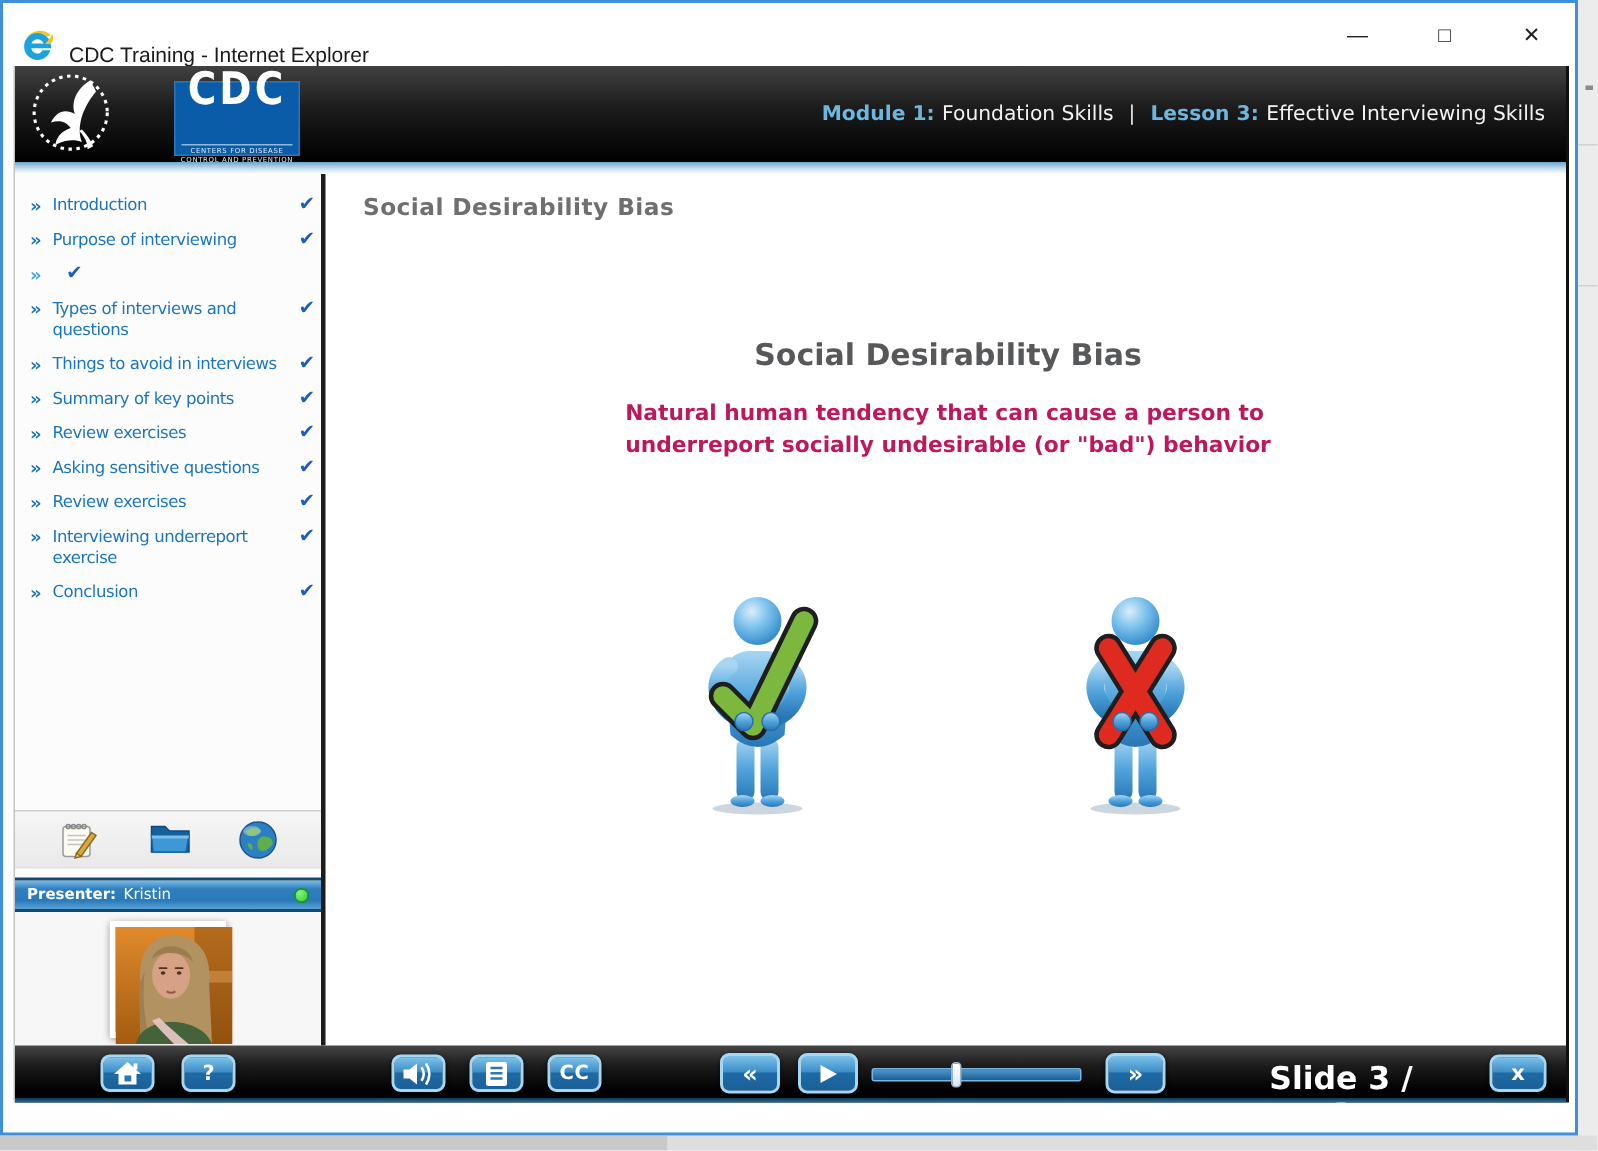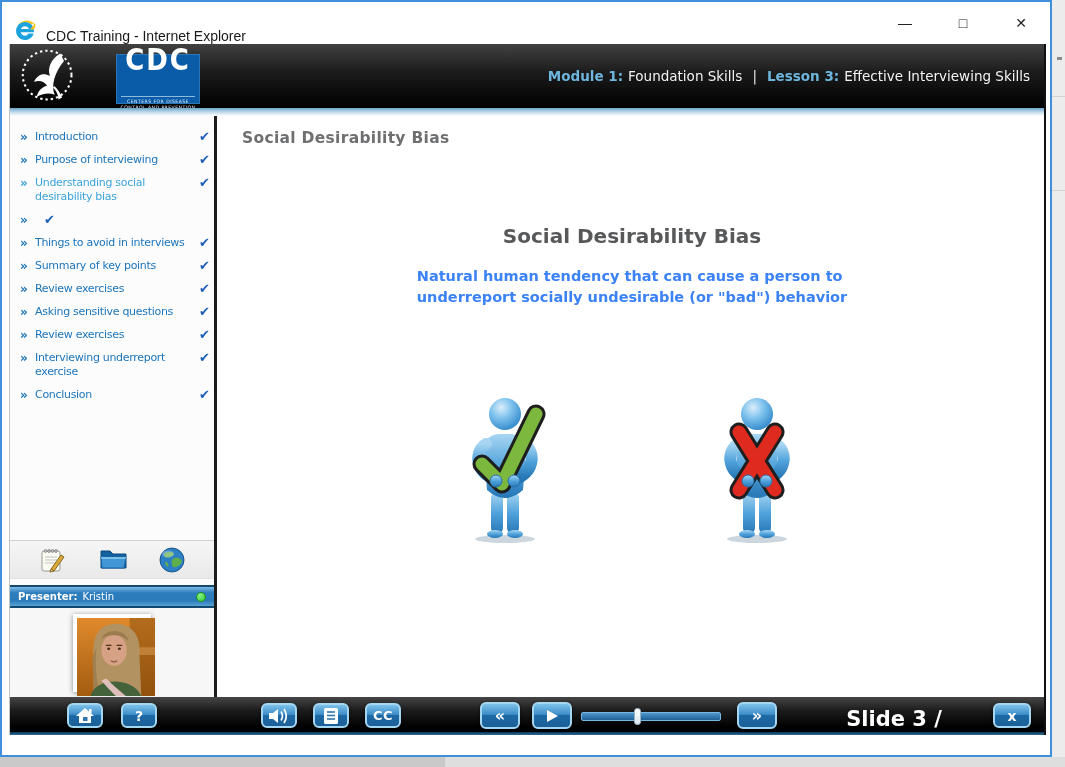--- a/index.html
+++ b/index.html
@@ -54,21 +54,21 @@
   .presenter-dot { margin-left:auto; width:10px; height:10px; border-radius:50%; background:radial-gradient(circle at 35% 30%,#8af08a,#2ecc2e); border:1px solid #1d8f1d; }
 
   .presenter-photo-area { position:absolute; left:0; right:0; bottom:0; height:89px; background:#f7f7f7; display:flex; align-items:center; justify-content:center; }
   .presenter-photo { width:78px; height:78px; border:4px solid #fff; box-shadow:0 1px 5px rgba(0,0,0,.45); background:#c77; }
   .presenter-photo svg { display:block; }
 
   
   .content { position:absolute; left:210px; right:0; top:72px; bottom:38px; background:#fff; }
   .page-title { position:absolute; left:22px; top:13px; font-size:15.5px; font-weight:bold; color:#6e6f71; letter-spacing:.3px; }
   .slide-heading { position:absolute; left:0; right:0; top:108px; text-align:center; font-size:20px; font-weight:bold; color:#57585a; }
-  .slide-body { position:absolute; left:50%; transform:translateX(-50%); top:150px; white-space:nowrap; font-size:14.5px; font-weight:bold; color:#3b82f6; line-height:21px; }
+  .slide-body { position:absolute; left:50%; transform:translateX(-50%); top:150px; white-space:nowrap; font-size:14.5px; font-weight:bold; color:#be185d; line-height:21px; }
   .figure { position:absolute; top:278px; width:110px; height:150px; }
   .figure-check { left:230px; }
   .figure-x { left:482px; }
 
   
   .toolbar { position:absolute; left:0; right:0; bottom:0; height:38px; background:linear-gradient(180deg,#464646 0%,#1c1c1c 35%,#000 80%,#01070d 100%); }
   .toolbar-glow { position:absolute; left:0; right:0; bottom:0; height:3px; background:linear-gradient(180deg,#0c3550,#2d6d99); }
   .tb-btn { position:absolute; top:6px; width:36px; height:25px; border-radius:6px; background:linear-gradient(180deg,#7cc2ea 0%,#3e8ec7 45%,#1e6aa6 50%,#1b5f97 100%); border:2px solid #a6d7f2; display:flex; align-items:center; justify-content:center; color:#fff; font-weight:bold; box-shadow:0 1px 3px rgba(0,0,0,.65); cursor:pointer; font-size:14px; }
   .tb-btn svg { display:block; }
   .btn-home { left:57px; } .btn-help { left:111px; }
@@ -158,25 +158,25 @@
           <span class="nav-label">Introduction</span>
           <span class="nav-check">✔</span>
         </div>
         <div class="nav-item">
           <span class="nav-bullet">»</span>
           <span class="nav-label">Purpose of interviewing</span>
           <span class="nav-check">✔</span>
         </div>
         <div class="nav-item active">
           <span class="nav-bullet">»</span>
-          <span class="nav-label">Understanding social desirability bias</span>
-          <span class="nav-check">✔</span>
-        </div>
-        <div class="nav-item">
-          <span class="nav-bullet">»</span>
+          <span class="nav-check">✔</span>
+        </div>
+        <div class="nav-item">
+          <span class="nav-bullet">»</span>
+          <span class="nav-label">Types of interviews and questions</span>
           <span class="nav-check">✔</span>
         </div>
         <div class="nav-item">
           <span class="nav-bullet">»</span>
           <span class="nav-label">Things to avoid in interviews</span>
           <span class="nav-check">✔</span>
         </div>
         <div class="nav-item">
           <span class="nav-bullet">»</span>
           <span class="nav-label">Summary of key points</span>

